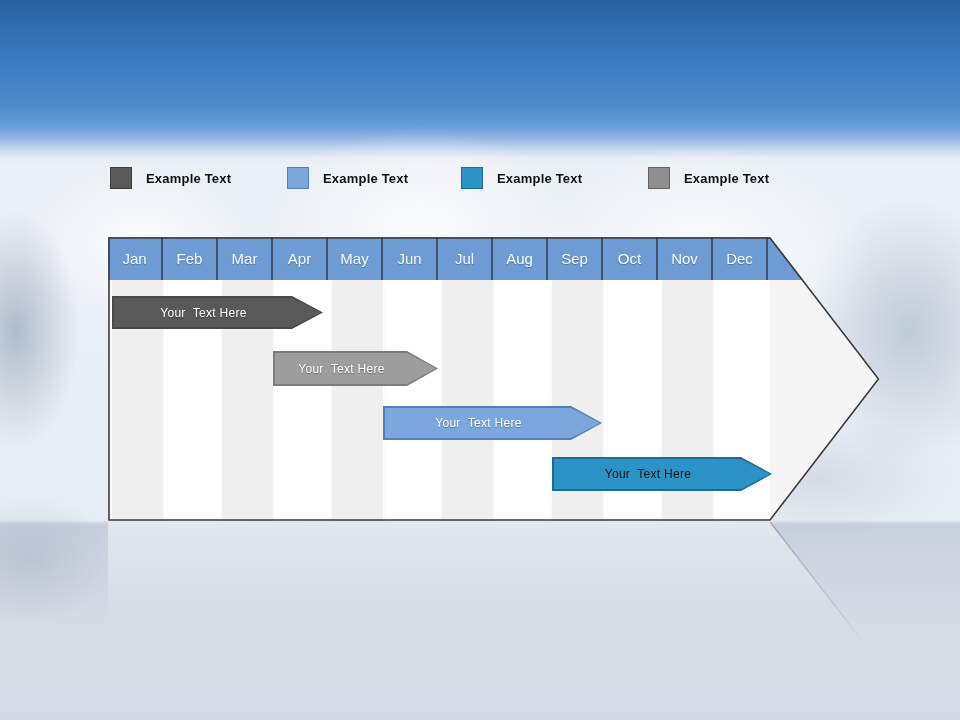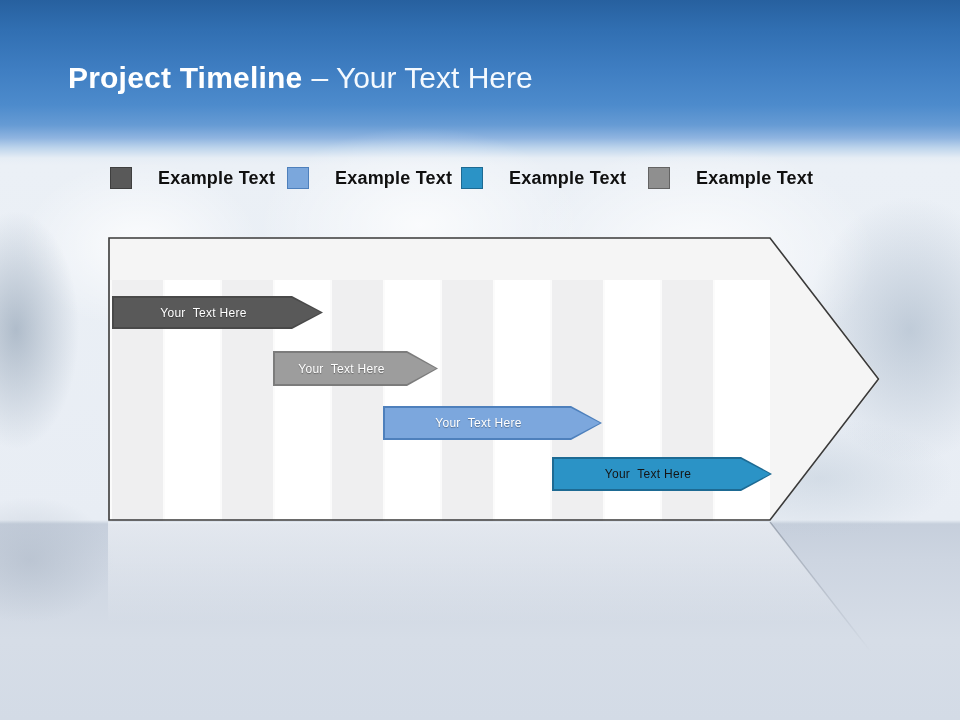--- a/index.html
+++ b/index.html
@@ -20,21 +20,21 @@
         #EBF0F6 165px,#E8EDF4 520px,
         #C6CFDC 524px,#CDD5E1 560px,#D6DDE7 640px,#D3DBE6 720px);
   }
   .title{position:absolute;left:68px;top:61px;color:#fff;font-size:30px;white-space:nowrap;}
   .title .t-bold{font-weight:bold;letter-spacing:.2px;}
   .title .t-rest{font-weight:normal;margin-left:9px;color:#F4F9FE;}
 
   .legend-item{position:absolute;top:167px;display:flex;align-items:center;}
   .legend-item.l0{left:110px}.legend-item.l1{left:287px}.legend-item.l2{left:461px}.legend-item.l3{left:648px}
   .legend-swatch{width:22px;height:22px;border:1px solid #444;box-sizing:border-box;}
-  .legend-label{margin-left:26px;font-size:18px;font-weight:bold;color:#101010;letter-spacing:.2px;}
+  .legend-label{margin-left:14px;font-size:13px;font-weight:bold;color:#101010;letter-spacing:.2px;}
 
   
   .timeline-arrow{
     position:absolute;left:108px;top:237px;width:772px;height:284px;
     clip-path:polygon(0 0,662px 0,772px 142px,662px 284px,0 284px);
     background:#F5F5F5;
   }
   .month-row{position:absolute;left:0;top:0;width:100%;height:43px;display:flex;background:#6C9CD3;}
   .month-cell{
     width:55px;box-sizing:border-box;border-right:2px solid #3C526B;
@@ -72,40 +72,54 @@
     clip-path:polygon(0 0,662px 0,763px 130px,0 130px);
     background:linear-gradient(to bottom,rgba(252,253,255,.55),rgba(252,253,255,0) 78%);
   }
   .reflection-lines{position:absolute;left:108px;top:522px;pointer-events:none;}
 </style>
 </head>
 <body>
 
 <div class="slide">
 
-  <div class="title"><span class="t-bold">Project Timeline</span><span class="t-rest">– Your Text Here</span></div>
 
   <div class="legend-item l0">
     <div class="legend-swatch" style="background: rgb(89, 89, 89); border-color: rgb(63, 63, 63);"></div>
     <div class="legend-label">Example Text</div>
   </div>
   <div class="legend-item l1">
     <div class="legend-swatch" style="background: rgb(123, 167, 220); border-color: rgb(78, 128, 188);"></div>
     <div class="legend-label">Example Text</div>
   </div>
   <div class="legend-item l2">
     <div class="legend-swatch" style="background: rgb(43, 147, 198); border-color: rgb(29, 106, 147);"></div>
     <div class="legend-label">Example Text</div>
   </div>
   <div class="legend-item l3">
     <div class="legend-swatch" style="background: rgb(143, 143, 143); border-color: rgb(99, 99, 99);"></div>
     <div class="legend-label">Example Text</div>
   </div>
 
   <div class="timeline-arrow">
+    <div class="month-row" style="background: rgb(108, 156, 211);">
+        <div class="month-cell">Jan</div>
+        <div class="month-cell">Feb</div>
+        <div class="month-cell">Mar</div>
+        <div class="month-cell">Apr</div>
+        <div class="month-cell">May</div>
+        <div class="month-cell">Jun</div>
+        <div class="month-cell">Jul</div>
+        <div class="month-cell">Aug</div>
+        <div class="month-cell">Sep</div>
+        <div class="month-cell">Oct</div>
+        <div class="month-cell">Nov</div>
+        <div class="month-cell">Dec</div>
+        <div class="month-fill"></div>
+      </div>
     <div class="timeline-grid">
         <div class="col col-gray" style="left: 2px;"></div>
         <div class="col col-white" style="left: 57px;"></div>
         <div class="col col-gray" style="left: 112px;"></div>
         <div class="col col-white" style="left: 167px;"></div>
         <div class="col col-gray" style="left: 222px;"></div>
         <div class="col col-white" style="left: 277px;"></div>
         <div class="col col-gray" style="left: 332px;"></div>
         <div class="col col-white" style="left: 387px;"></div>
         <div class="col col-gray" style="left: 442px;"></div>

